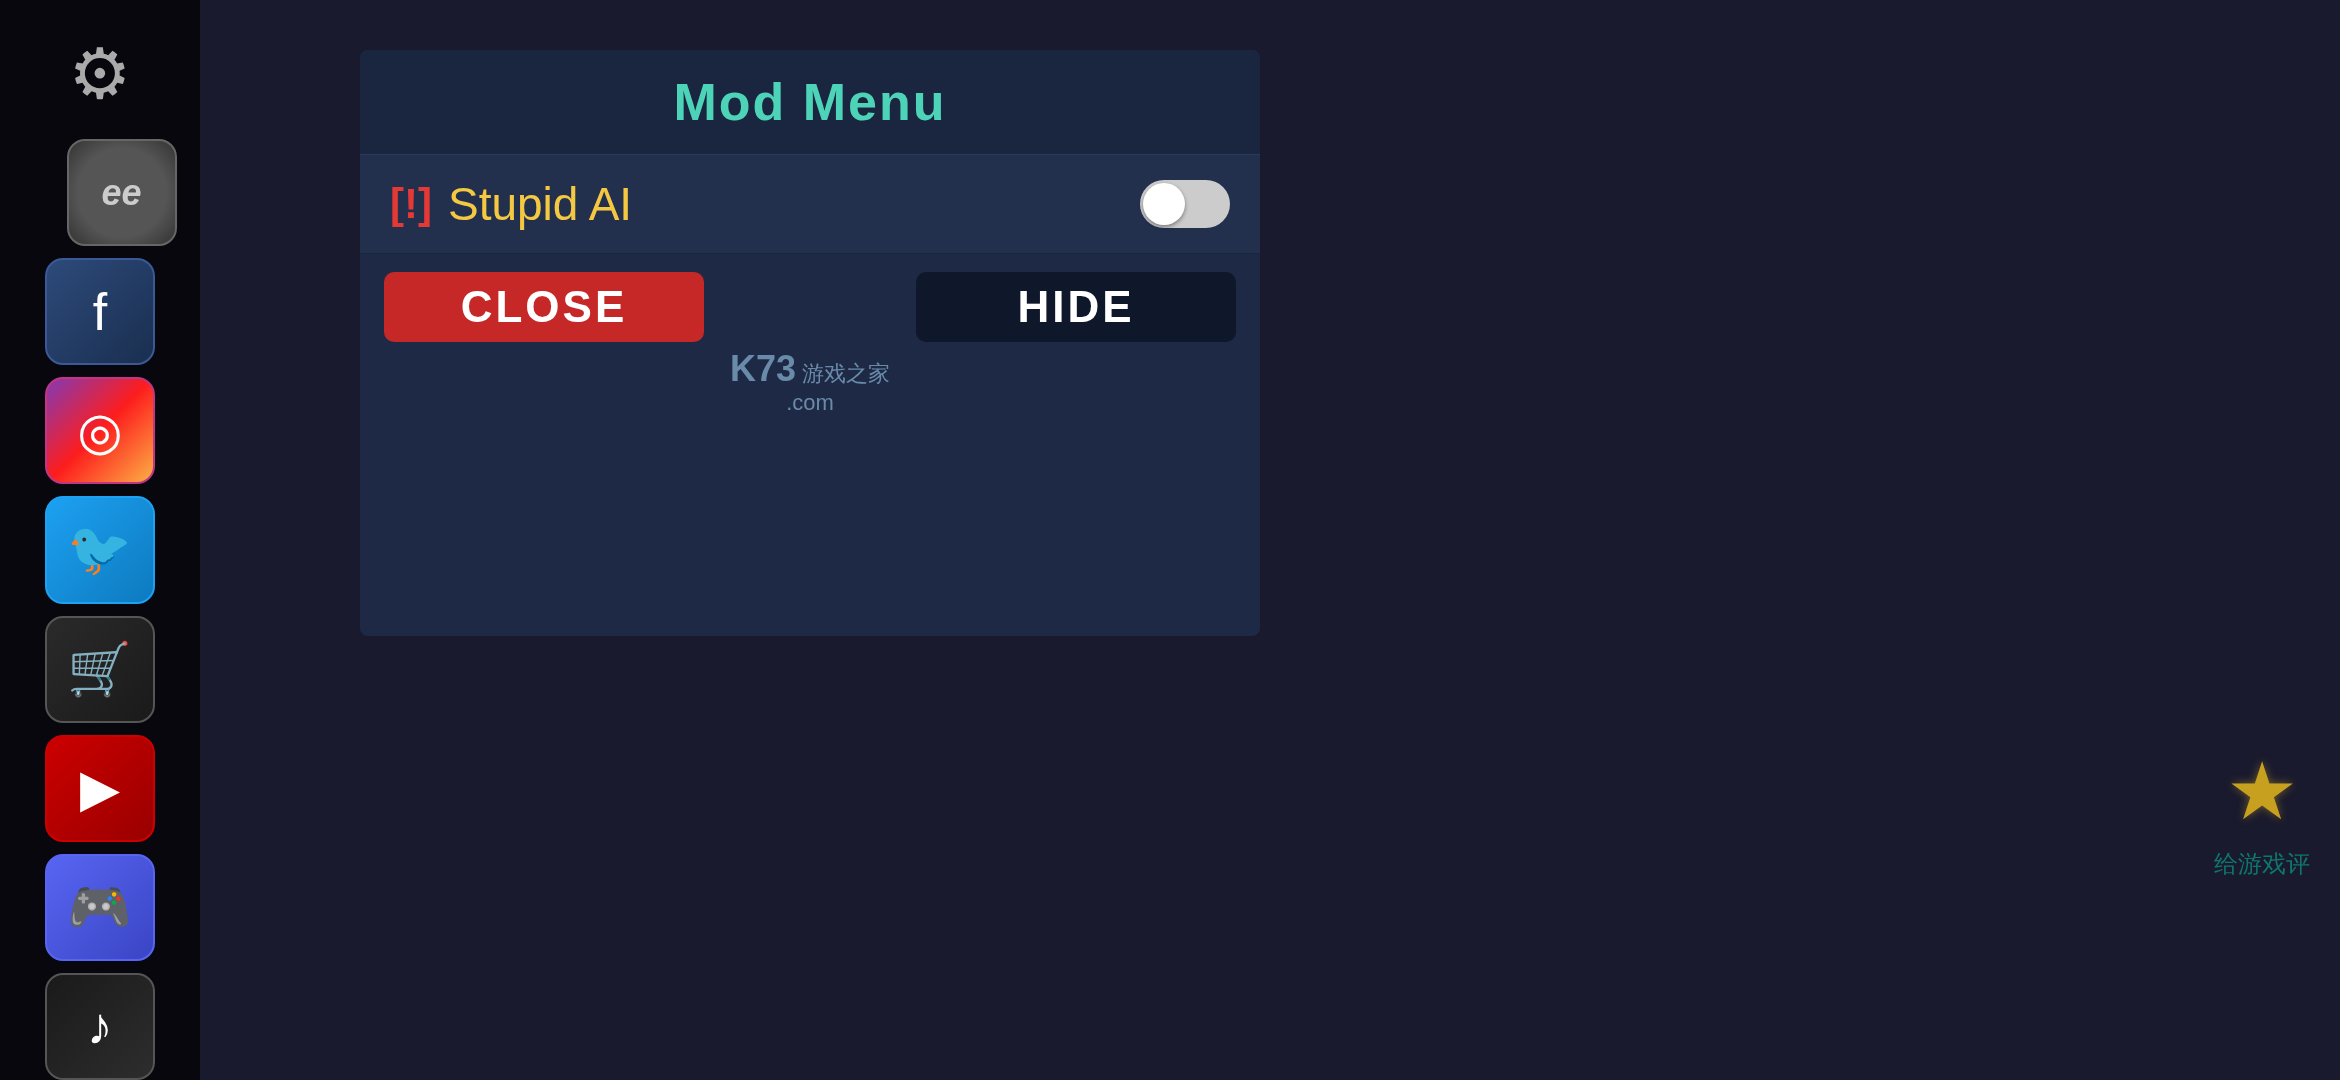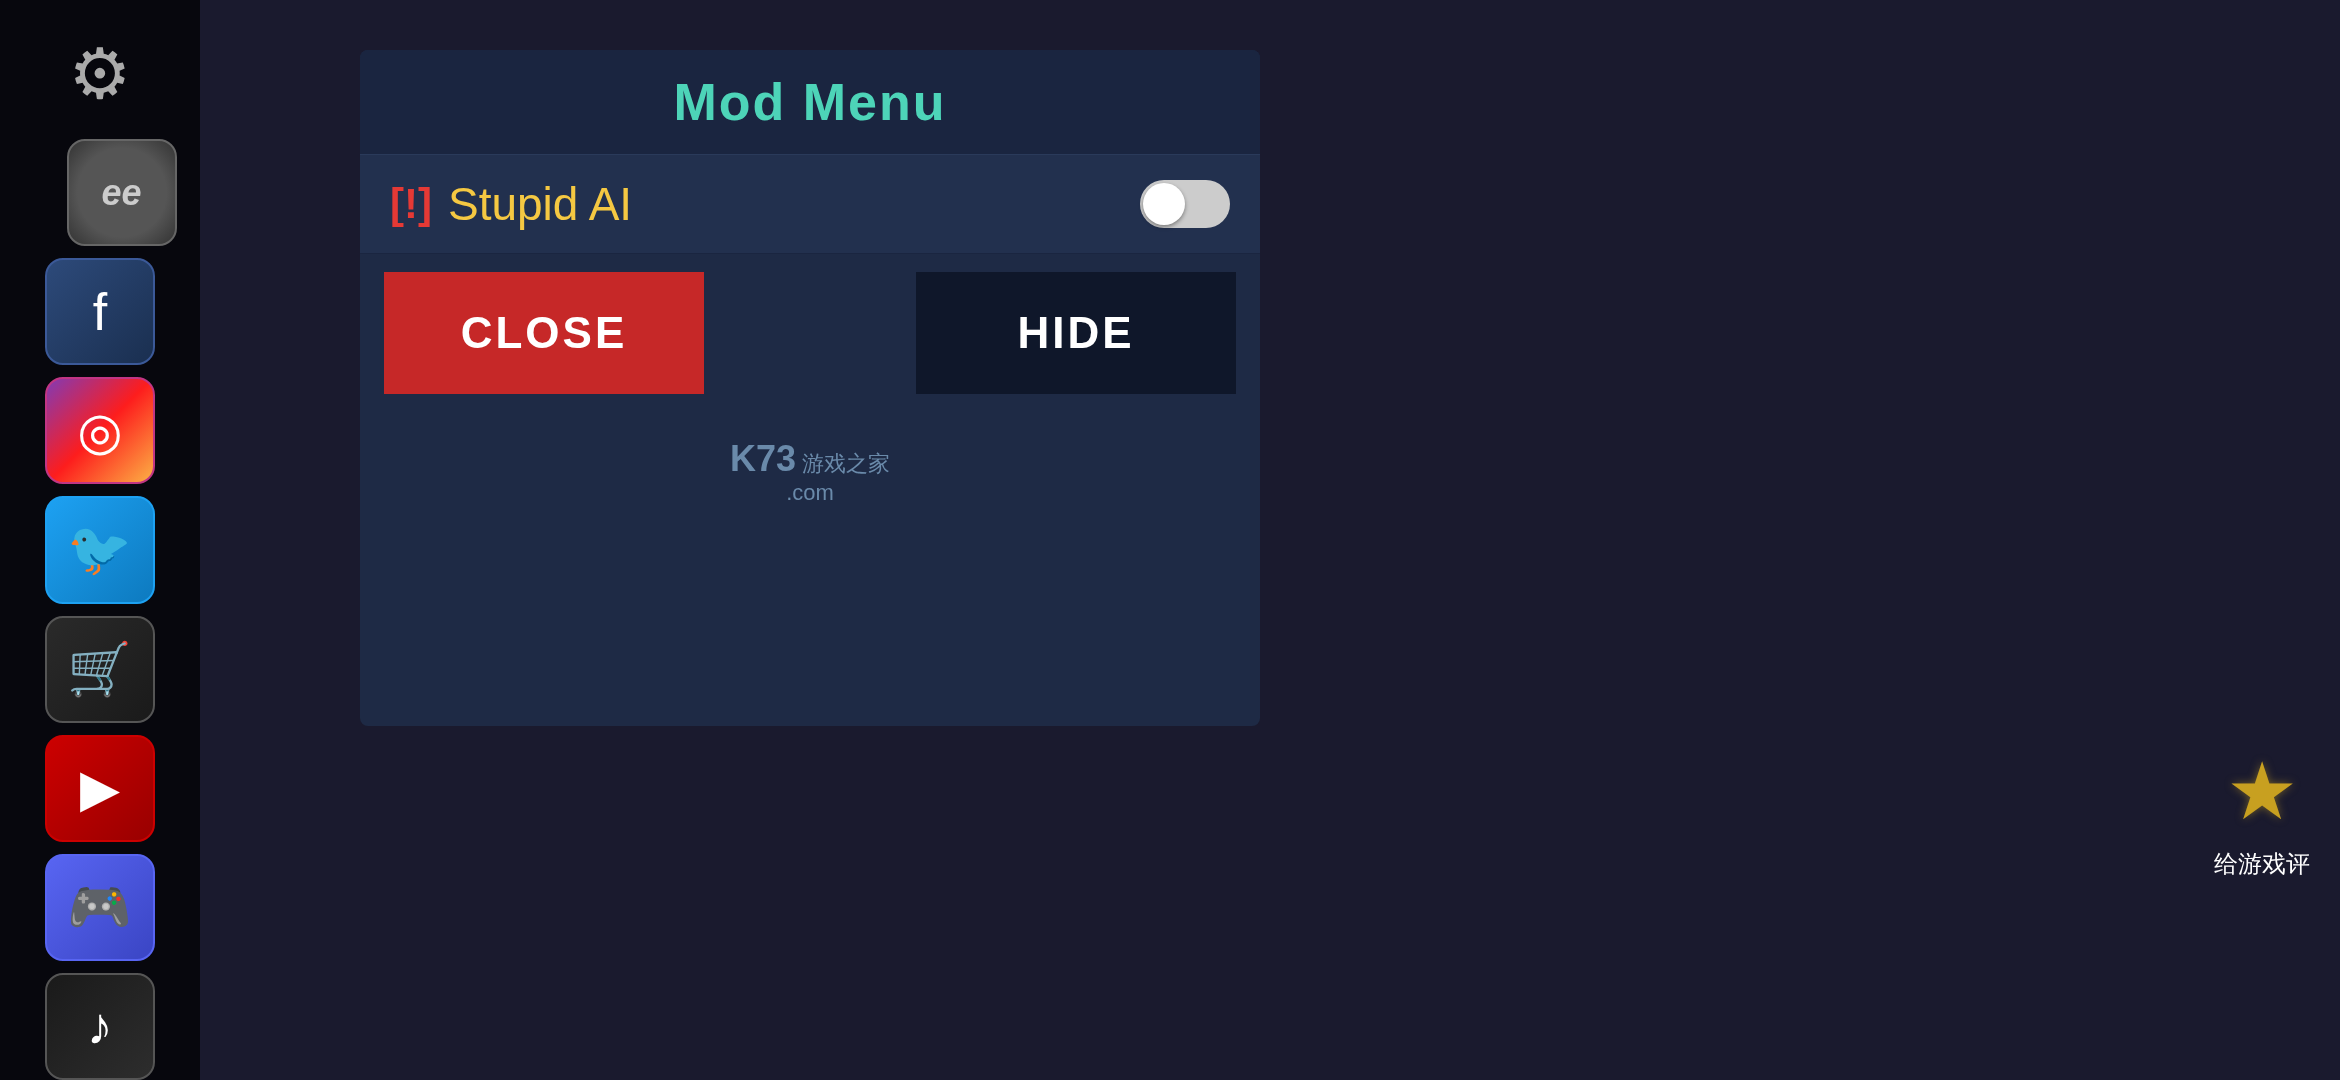--- a/index.html
+++ b/index.html
@@ -78,21 +78,21 @@
     .sidebar-icon.youtube { background: linear-gradient(135deg, #cc0000, #990000); border-color: #cc0000; }
     .sidebar-icon.discord { background: linear-gradient(135deg, #5865f2, #3a45c4); border-color: #5865f2; }
     .sidebar-icon.tiktok { background: linear-gradient(135deg, #1a1a1a, #2d2d2d); border-color: #555; }
 
     
     .mod-menu {
       position: absolute;
       left: 360px;
       top: 50px;
       width: 900px;
-      height: 676px;
+      height: 586px;
       background: #1e2a45;
       border-radius: 8px;
       z-index: 20;
       overflow: hidden;
     }
 
     .mod-menu-header {
       width: 100%;
       background: #1a2540;
       padding: 22px 0;
@@ -159,27 +159,27 @@
     
     .mod-buttons-row {
       display: flex;
       align-items: center;
       justify-content: space-between;
       padding: 18px 24px;
       background: #1e2a45;
     }
 
     .mod-btn {
-      padding: 36px 0;
+      padding: 10px 0;
       width: 320px;
       font-size: 44px;
       font-weight: bold;
       color: #fff;
       border: none;
-      border-radius: 0;
+      border-radius: 10px;
       cursor: pointer;
       letter-spacing: 3px;
       text-align: center;
     }
 
     .mod-btn.close-btn {
       background: #c62828;
     }
 
     .mod-btn.hide-btn {
@@ -215,21 +215,21 @@
       z-index: 10;
     }
 
     .star-icon {
       font-size: 80px;
       color: #c8a020;
       filter: drop-shadow(0 0 4px rgba(200, 160, 32, 0.5));
     }
 
     .star-label {
-      color: #ffffff;
+      color: #0f766e;
       font-size: 24px;
       text-align: center;
     }
   </style>
 </head>
 <body>
 
 <div class="game-bg"></div>
 
 <div class="sidebar">

